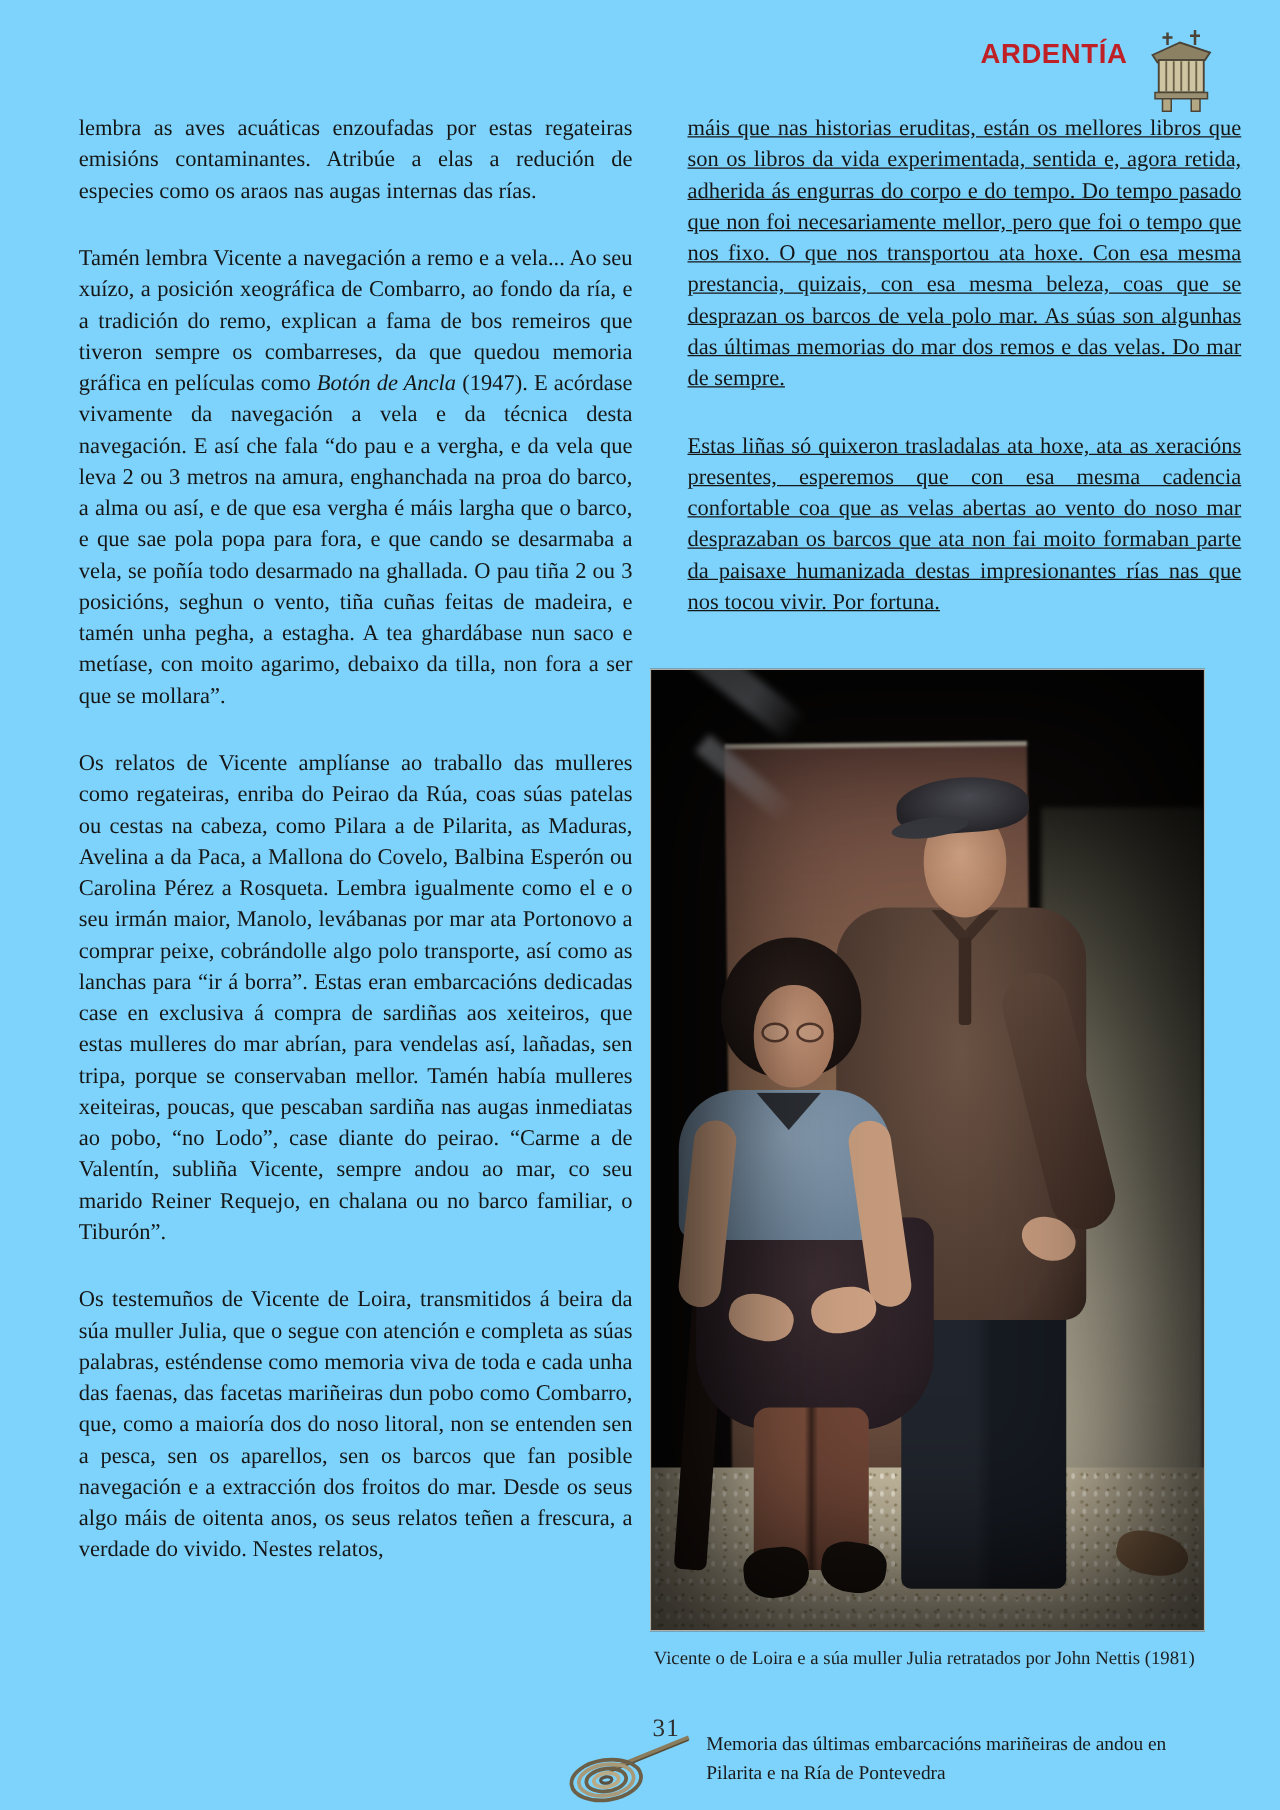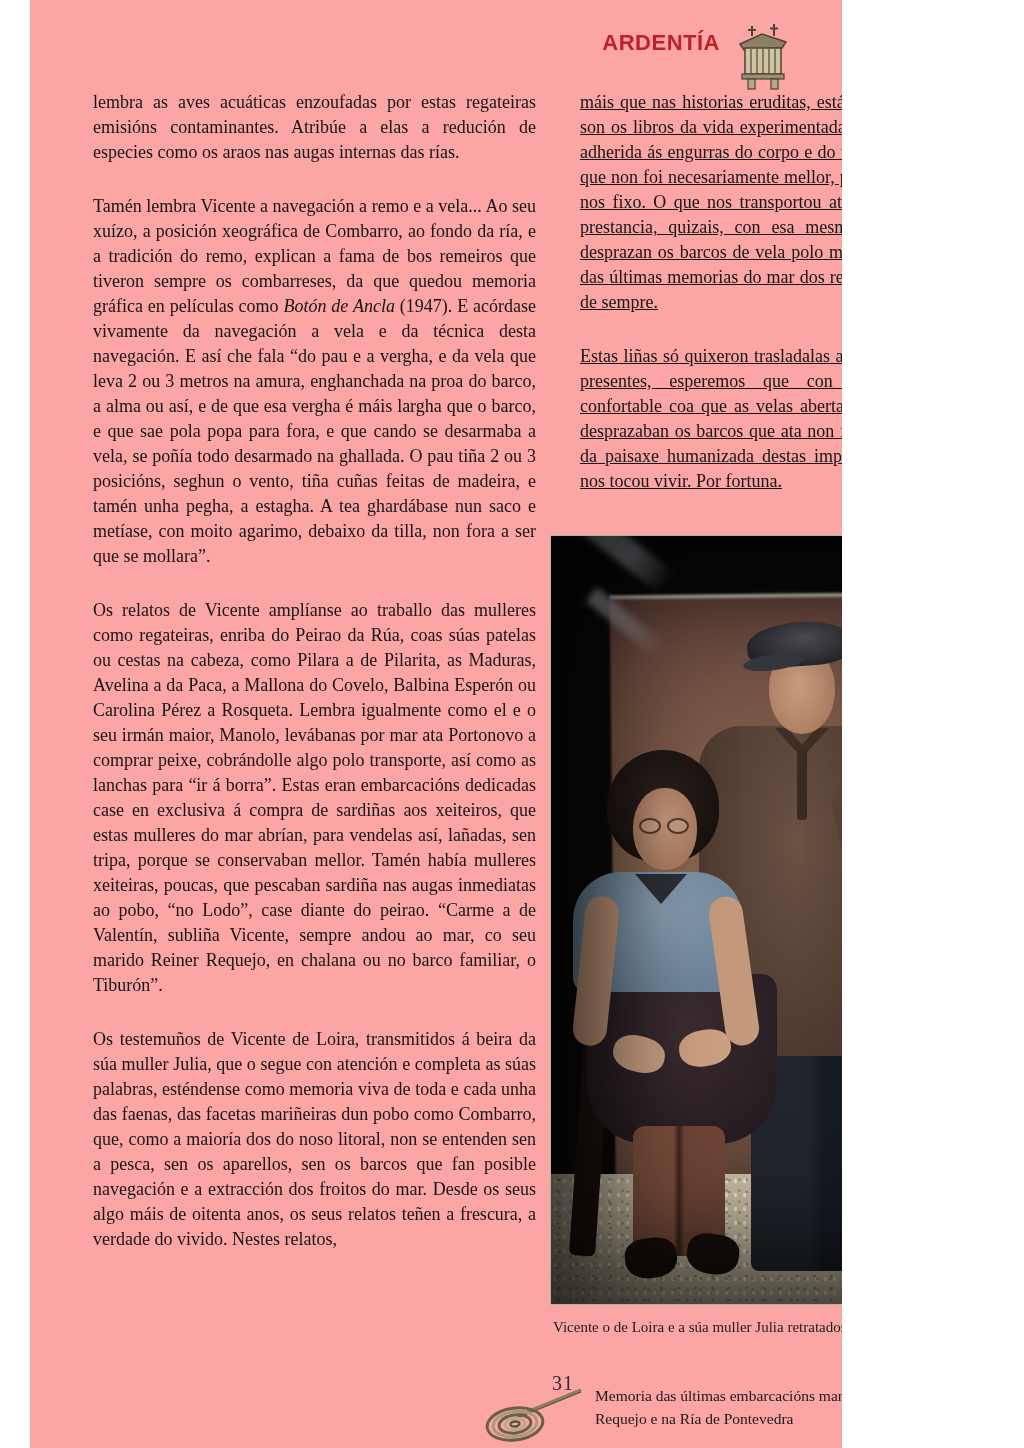--- a/index.html
+++ b/index.html
@@ -1,24 +1,23 @@
 <!DOCTYPE html>
 <html lang="gl"><head>
 <meta charset="utf-8">
 <style>
   * { margin:0; padding:0; box-sizing:border-box; }
   html,body { background:#ffffff; }
   .page {
     position:relative;
-    width:812px; height:1448px;
-    background:#fca5a5;
+    width:1024px; height:1448px;
+    background:#7dd3fc;
     font-family:"Liberation Serif", serif;
     color:#161616;
     overflow:hidden;
-    margin-left:30px;
   }
 
   
   .brand {
     position:absolute; top:22px; right:48px;
     display:flex; align-items:flex-start; gap:10px;
   }
   .brand-word {
     font-family:"Liberation Sans", sans-serif;
     font-weight:700; font-size:22px; letter-spacing:0.5px;
@@ -285,32 +284,32 @@
     <div class="ph-woman-hand-l"></div>
     <div class="ph-woman-hand-r"></div>
     <div class="ph-woman-hair"></div>
     <div class="ph-woman-face"></div>
     <div class="ph-woman-glass-l"></div>
     <div class="ph-woman-glass-r"></div>
 
     <div class="ph-vignette"></div>
   </div>
 
-  <div class="caption">Vicente o de Loira e a súa muller Julia retratados por John Nettis (1973)</div>
+  <div class="caption">Vicente o de Loira e a súa muller Julia retratados por John Nettis (1981)</div>
 
   <svg class="footer-rope" viewBox="0 0 118 66">
     <path d="M40 36 L104 10" stroke="#8a7d5e" stroke-width="3.5" fill="none"></path>
     <path d="M40 38 L104 12" stroke="#574d38" stroke-width="1.2" fill="none"></path>
     <g fill="none" transform="rotate(-8 38 44)">
       <ellipse cx="38" cy="44" rx="28" ry="16" stroke="#6b5f48" stroke-width="3"></ellipse>
       <ellipse cx="38" cy="44" rx="22" ry="12.5" stroke="#a89a78" stroke-width="3"></ellipse>
       <ellipse cx="38" cy="44" rx="16" ry="9" stroke="#6b5f48" stroke-width="3"></ellipse>
       <ellipse cx="38" cy="44" rx="10" ry="5.5" stroke="#baab87" stroke-width="3"></ellipse>
       <ellipse cx="38" cy="44" rx="4.5" ry="2.5" stroke="#5a5140" stroke-width="2.5"></ellipse>
     </g>
   </svg>
   <div class="footer-page">31</div>
   <div class="footer-imprint">
-    <span>Memoria das últimas embarcacións mariñeiras de vela en</span>
-    <span>Requejo e na Ría de Pontevedra</span>
+    <span>Memoria das últimas embarcacións mariñeiras de andou en</span>
+    <span>Pilarita e na Ría de Pontevedra</span>
   </div>
 
 </div>
 
 </body></html>

